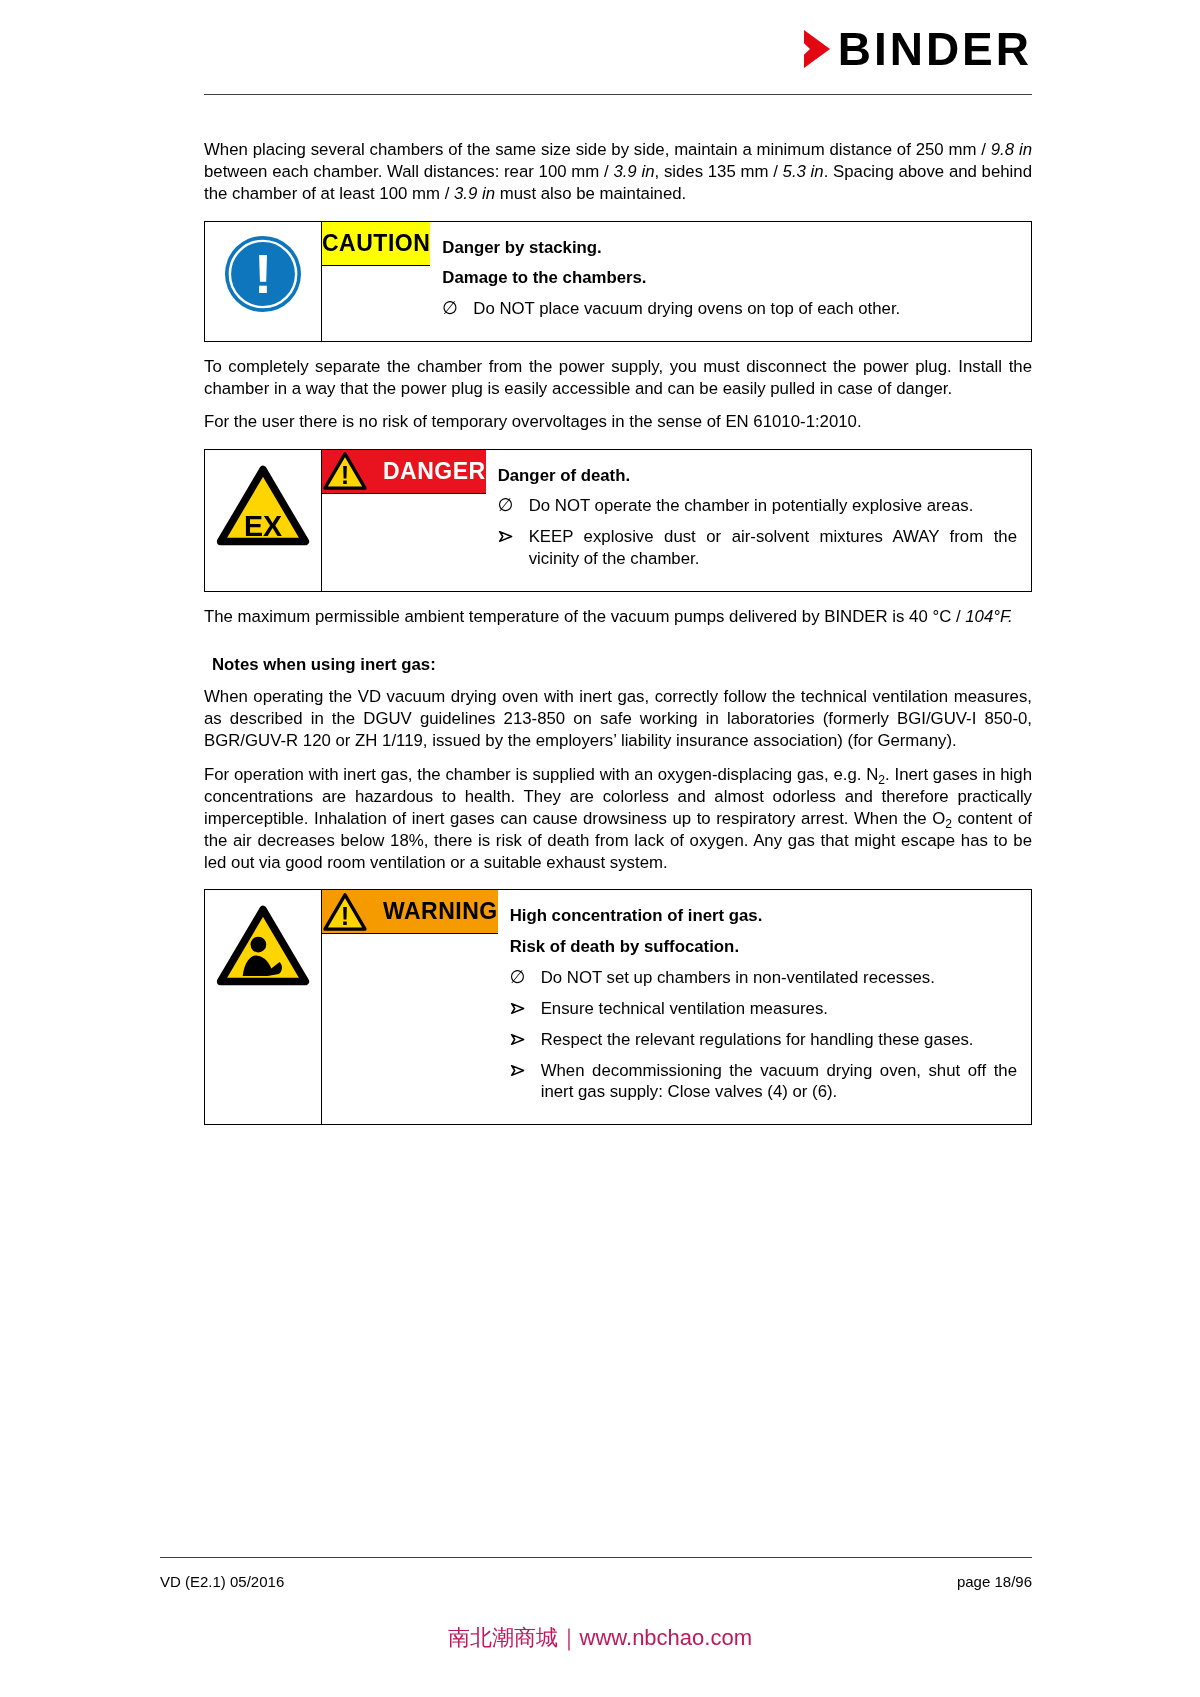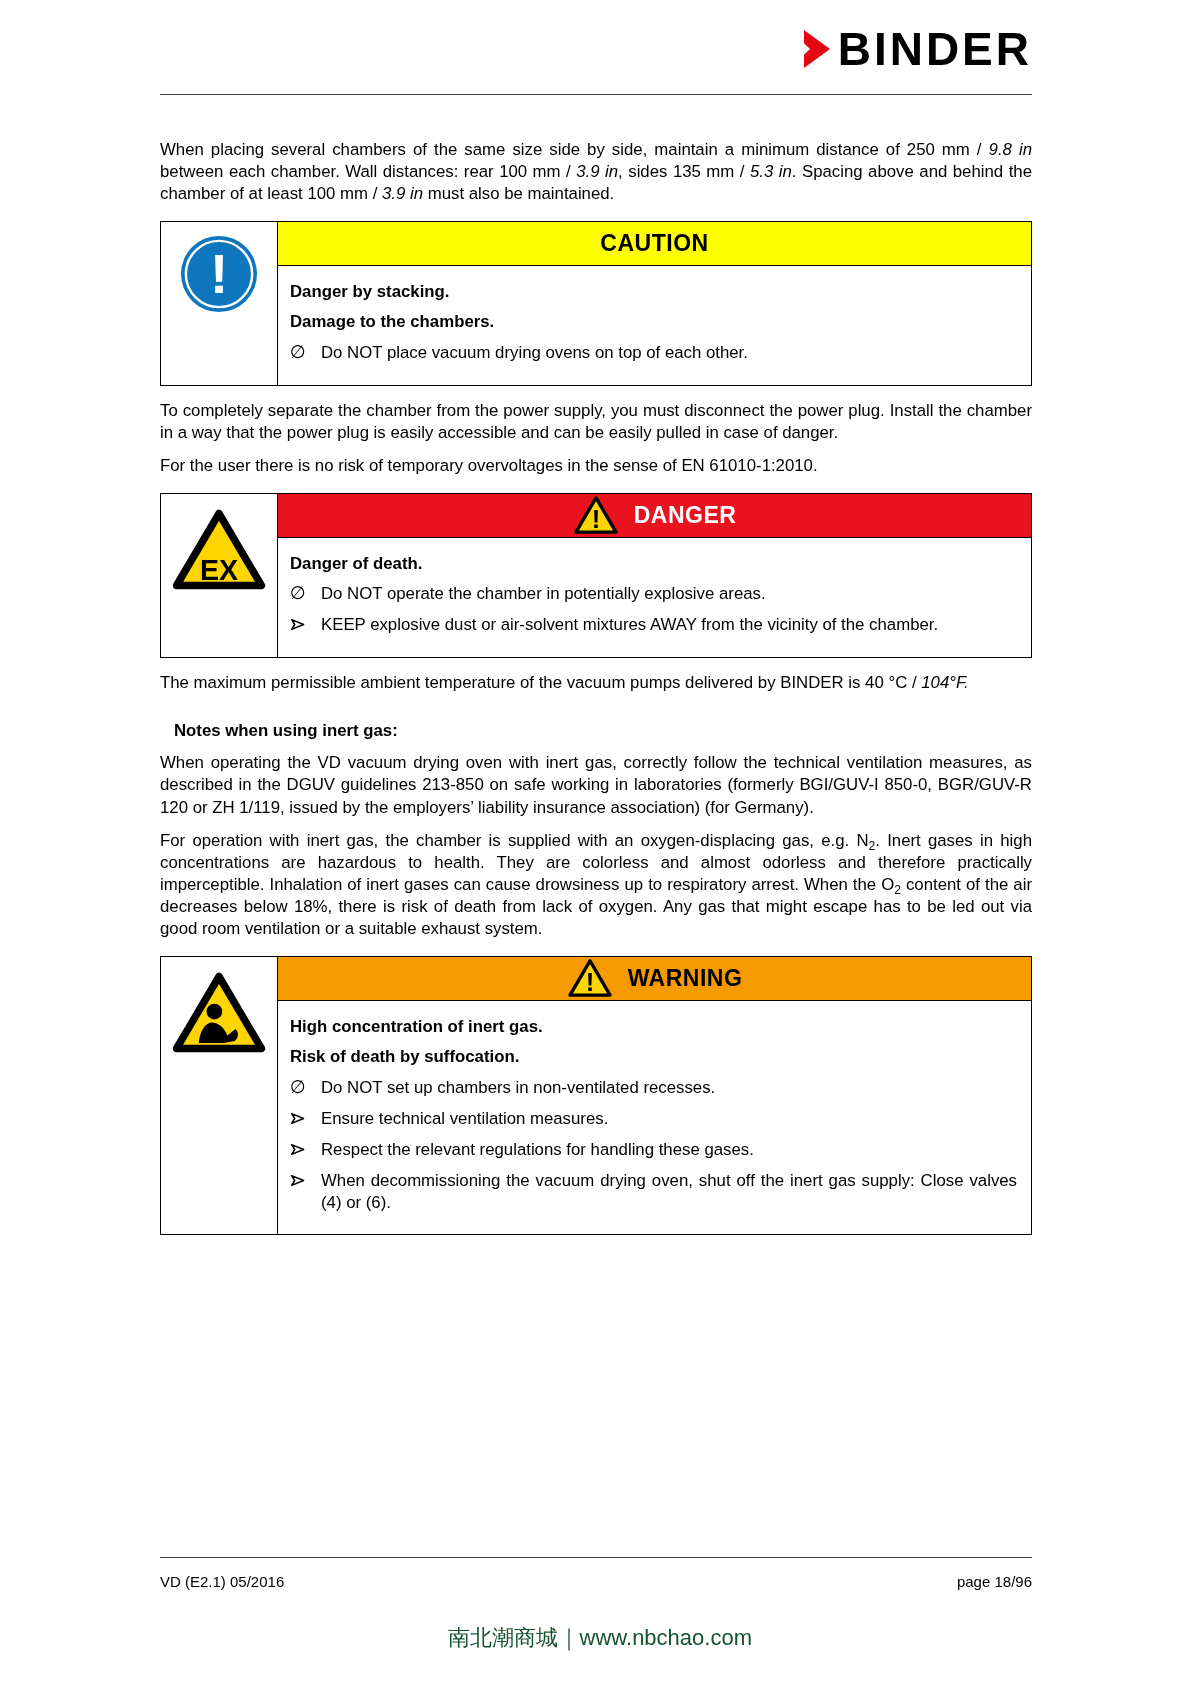--- a/index.html
+++ b/index.html
@@ -9,40 +9,40 @@
     --warning-bg:#f59b00;
     --brand-red:#e30613;
     --sign-blue:#0e76bc;
     --sign-yellow:#ffd500;
     --rule-color:#3f3f3f;
   }
   *{box-sizing:border-box;}
   html,body{margin:0;padding:0;background:#ffffff;}
   .page{
     position:relative;width:1200px;height:1697px;margin:0 auto;background:#ffffff;
-    font-family:"Liberation Sans","DejaVu Sans",sans-serif;color:#000;overflow:hidden;
+    font-family:"Liberation Sans","DejaVu Sans",sans-serif;color:#000;overflow:hidden;padding-left:44px;
   }
   
   .header{padding:26px 168px 0 160px;}
   .logo{display:flex;justify-content:flex-end;align-items:center;gap:8px;}
   .logo-arrow{width:30px;height:38px;flex:none;}
   .logo-text{font-size:46px;font-weight:bold;letter-spacing:3px;line-height:1;}
   .header-rule{border-top:1.5px solid var(--rule-color);margin-top:22px;height:0;}
   
   .content{padding:0 168px 0 160px;}
   .para{font-size:16.8px;line-height:1.32;text-align:justify;margin:11px 0 0 0;}
   .para.intro{margin-top:44px;}
   sub{font-size:0.72em;line-height:0;}
-  .subheading{font-size:16.8px;font-weight:bold;margin:27px 0 0 14px;}
+  .subheading{font-size:16.8px;font-weight:bold;margin:27px 0 0 8px;}
   
   .safety-box{display:grid;grid-template-columns:117px 1fr;border:1px solid #000;margin:15px 0 14px 0;background:#fff;}
   .box-icon-cell{border-right:1px solid #000;display:flex;justify-content:center;align-items:flex-start;padding-top:13px;}
   .sign-circle{width:78px;height:78px;}
   .sign-triangle{width:96px;height:85px;}
-  .box-main{display:flex;flex-direction:column;}
+  .box-main{display:flex;flex-direction:row;}
   .box-header{height:44px;display:flex;align-items:center;justify-content:center;gap:15px;border-bottom:1px solid #000;font-weight:bold;}
   .box-header.caution{background:var(--caution-bg);color:#000;}
   .box-header.danger{background:var(--danger-bg);color:#fff;}
   .box-header.warning{background:var(--warning-bg);color:#000;}
   .box-title{font-size:23px;font-weight:bold;letter-spacing:0.5px;}
   .header-triangle{width:46px;height:40px;flex:none;}
   .box-body{padding:6px 14px 12px 12px;}
   .box-line{margin:9px 0 9px 0;font-size:16.8px;line-height:1.3;}
   .box-line.bold{font-weight:bold;}
   .box-line.prohibit,.box-line.arrow{display:flex;align-items:flex-start;}
@@ -50,21 +50,21 @@
   .sym .arrow-glyph{width:15px;height:13px;margin-top:4px;}
   .line-text{flex:1;text-align:justify;}
   
   .svg-bang{font-family:"Liberation Sans","DejaVu Sans",sans-serif;font-size:56px;font-weight:bold;fill:#ffffff;}
   .svg-ex{font-family:"Liberation Sans","DejaVu Sans",sans-serif;font-size:31px;font-weight:bold;fill:#000000;}
   .svg-tri-bang{font-family:"Liberation Sans","DejaVu Sans",sans-serif;font-size:27px;font-weight:bold;fill:#000000;}
   
   .footer{position:absolute;left:160px;right:168px;top:1557px;}
   .footer-rule{border-top:1.5px solid var(--rule-color);height:0;}
   .footer-row{display:flex;justify-content:space-between;font-size:15px;margin-top:15px;}
-  .watermark{position:absolute;left:0;right:0;top:1623px;text-align:center;font-size:22px;color:#14532d;}
+  .watermark{position:absolute;left:0;right:0;top:1623px;text-align:center;font-size:22px;color:#be185d;}
 </style>
 </head>
 <body>
 
 <div class="page">
 
   <header class="header">
     <div class="logo">
       <svg class="logo-arrow" viewBox="0 0 30 38" aria-hidden="true">
         <polygon points="4,0 30,19 4,38" fill="var(--brand-red)"></polygon>

